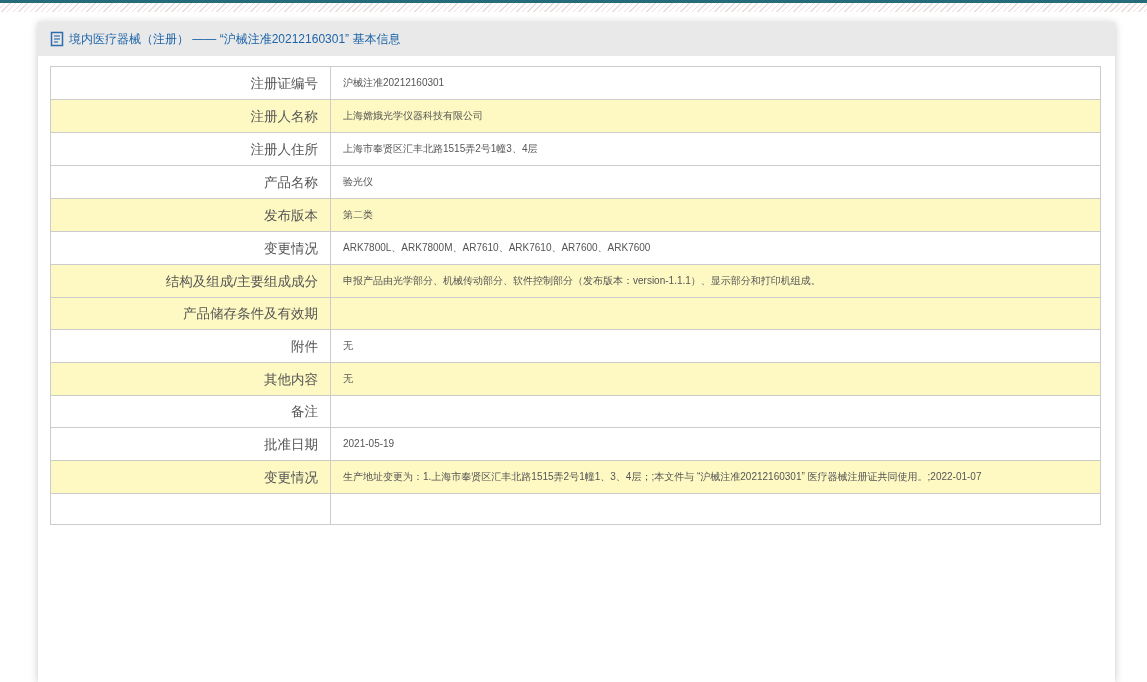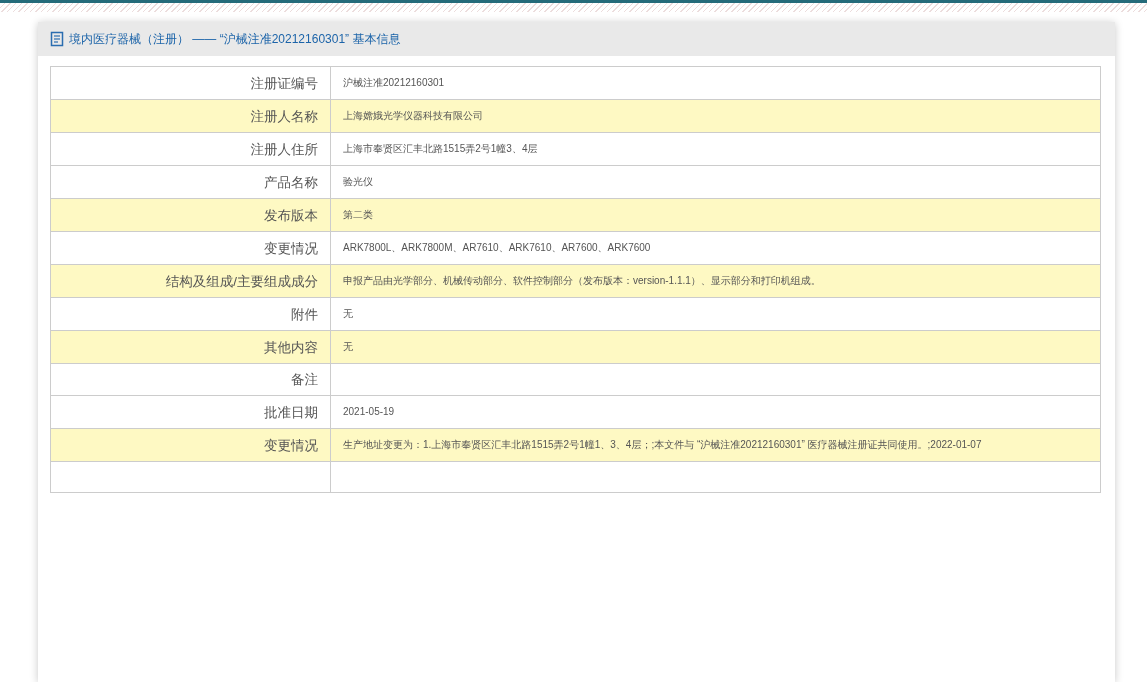--- a/index.html
+++ b/index.html
@@ -110,20 +110,24 @@
     <td>第二类</td>
   </tr>
         <tr>
     <th><span>变更情况</span></th>
     <td>ARK7800L、ARK7800M、AR7610、ARK7610、AR7600、ARK7600</td>
   </tr>
         <tr class="alt">
     <th><span>结构及组成/主要组成成分</span></th>
     <td>申报产品由光学部分、机械传动部分、软件控制部分（发布版本：version-1.1.1）、显示部分和打印机组成。</td>
   </tr>
+        <tr class="alt">
+    <th><span>产品储存条件及有效期</span></th>
+    <td></td>
+  </tr>
         <tr>
     <th><span>附件</span></th>
     <td>无</td>
   </tr>
         <tr class="alt">
     <th><span>其他内容</span></th>
     <td>无</td>
   </tr>
         <tr>
     <th><span>备注</span></th>

